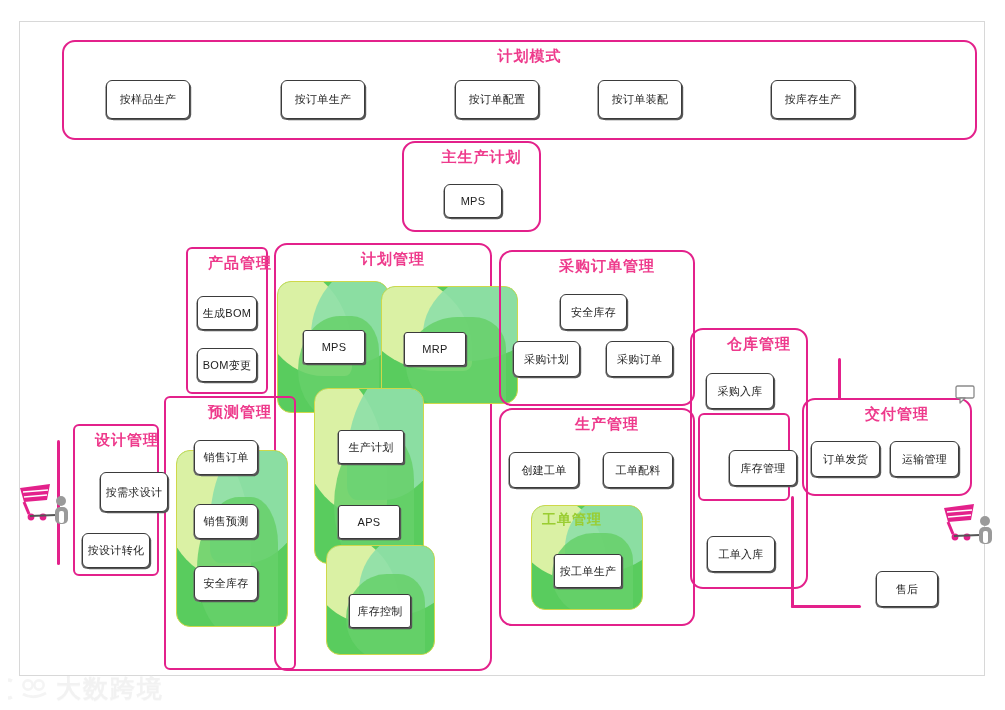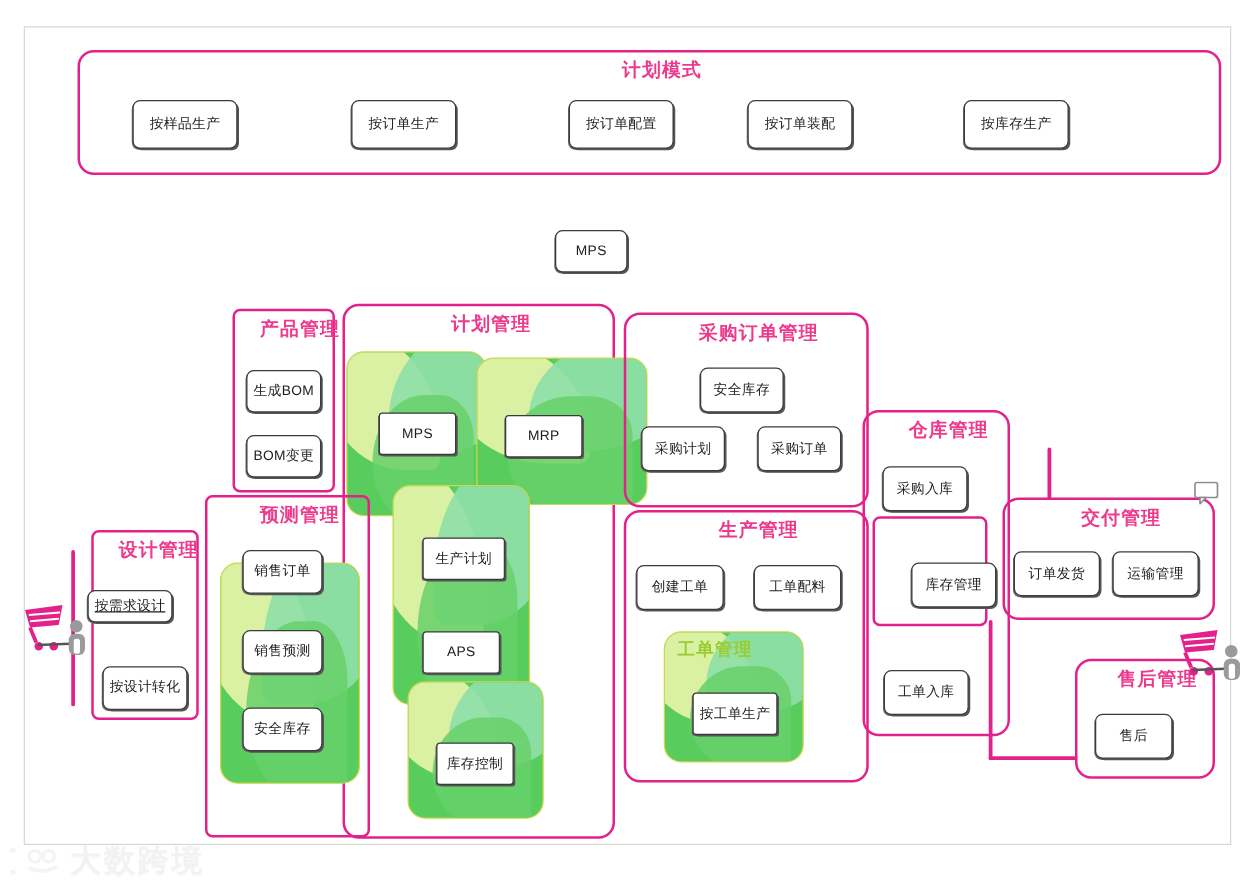--- a/index.html
+++ b/index.html
@@ -122,20 +122,23 @@
 
   <div class="group" style="left:62px;top:40px;width:915px;height:100px;">
     <div class="gtitle">计划模式</div>
   </div>
   <div class="node" style="left:106px;top:80px;width:84px;height:39px;">按样品生产</div>
   <div class="node" style="left:281px;top:80px;width:84px;height:39px;">按订单生产</div>
   <div class="node" style="left:455px;top:80px;width:84px;height:39px;">按订单配置</div>
   <div class="node" style="left:598px;top:80px;width:84px;height:39px;">按订单装配</div>
   <div class="node" style="left:771px;top:80px;width:84px;height:39px;">按库存生产</div>
 
+  <div class="group" style="left:402px;top:141px;width:139px;height:91px;">
+    <div class="gtitle">主生产计划</div>
+  </div>
   <div class="node" style="left:444px;top:184px;width:58px;height:34px;">MPS</div>
 
   <div class="group sq" style="left:186px;top:247px;width:82px;height:147px;">
     <div class="gtitle">产品管理</div>
   </div>
   <div class="node" style="left:197px;top:296px;width:60px;height:34px;">生成BOM</div>
   <div class="node" style="left:197px;top:348px;width:60px;height:34px;">BOM变更</div>
 
   <div class="group" style="left:274px;top:243px;width:218px;height:428px;">
     <div class="gtitle">计划管理</div>
@@ -209,29 +212,26 @@
     <div class="gtitle-green">工单管理</div>
     <div class="node lat" style="left:22px;top:48px;width:68px;height:34px;">按工单生产</div>
   </div>
 
   <div class="group" style="left:802px;top:398px;width:170px;height:98px;">
     <div class="gtitle">交付管理</div>
   </div>
   <div class="node" style="left:811px;top:441px;width:69px;height:36px;">订单发货</div>
   <div class="node" style="left:890px;top:441px;width:69px;height:36px;">运输管理</div>
 
-  <div class="group" style="left:860px;top:527px;width:112px;height:96px;">
-    <div class="gtitle">售后管理</div>
-  </div>
   <div class="node" style="left:876px;top:571px;width:62px;height:36px;">售后</div>
 
   <div class="group sq" style="left:73px;top:424px;width:86px;height:152px;">
     <div class="gtitle">设计管理</div>
   </div>
-  <div class="node" style="left:70px;top:472px;width:68px;height:26px;text-decoration:underline;">按需求设计</div>
+  <div class="node" style="left:100px;top:472px;width:68px;height:40px;">按需求设计</div>
   <div class="node" style="left:82px;top:533px;width:68px;height:35px;">按设计转化</div>
 
   <div class="conn" style="left:57px;top:440px;width:3px;height:125px;border-radius:2px;"></div>
   <div class="conn" style="left:838px;top:358px;width:3px;height:42px;border-radius:2px;"></div>
   <div class="conn" style="left:791px;top:496px;width:3px;height:112px;border-radius:2px;"></div>
   <div class="conn" style="left:791px;top:605px;width:70px;height:3px;border-radius:2px;"></div>
 
   <div class="cart" style="left:16px;top:478px;width:58px;height:52px;">
     <svg width="58" height="52" viewBox="0 0 58 52">
       <path d="M4 10 L34 6 L31 22 L8 24 Z" fill="#e3218b"></path>

